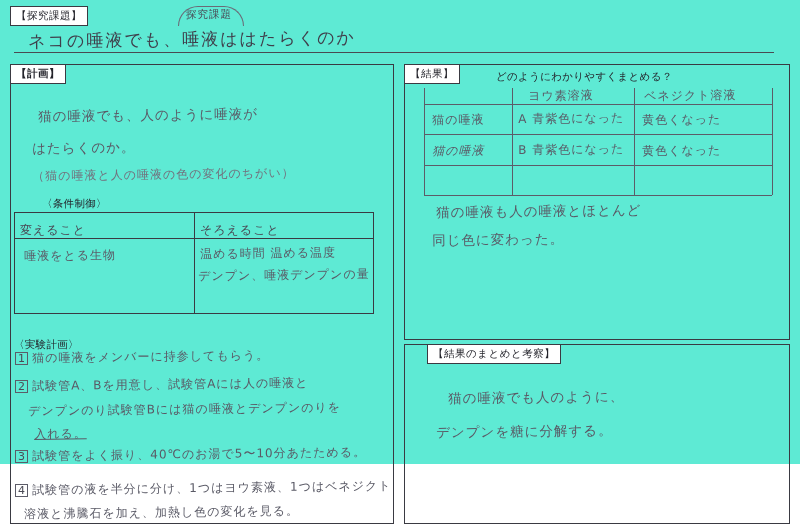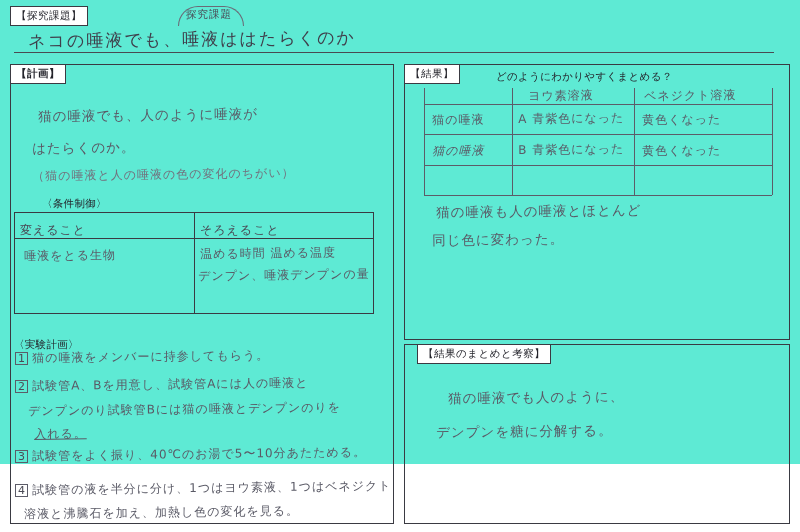--- a/index.html
+++ b/index.html
@@ -205,18 +205,18 @@
   <div class="hw sm tilt2 pencil" style="left:642px; top:112px;">黄色くなった</div>
 
   <div class="hw sm tilt2 pencil" style="left:432px; top:143px;font-style:italic;">猫の唾液</div>
   <div class="hw sm tilt2 pencil" style="left:518px; top:142px;">B 青紫色になった</div>
   <div class="hw sm tilt2 pencil" style="left:642px; top:143px;">黄色くなった</div>
 
   <div class="hw mid tilt2 pencil" style="left:436px; top:204px;">猫の唾液も人の唾液とほとんど</div>
   <div class="hw mid tilt2 pencil" style="left:432px; top:232px;">同じ色に変わった。</div>
 
   <div class="box" style="left:404px; top:344px; width:386px; height:180px;"></div>
-  <div class="tag" style="left:417px; top:344px;text-align:right;">【結果のまとめと考察】</div>
+  <div class="tag" style="left:427px; top:344px;text-align:right;">【結果のまとめと考察】</div>
 
   <div class="hw mid tilt2 pencil" style="left:448px; top:390px;">猫の唾液でも人のように、</div>
   <div class="hw mid tilt2 pencil" style="left:436px; top:424px;">デンプンを糖に分解する。</div>
 
 </div>
 
 </body></html>

